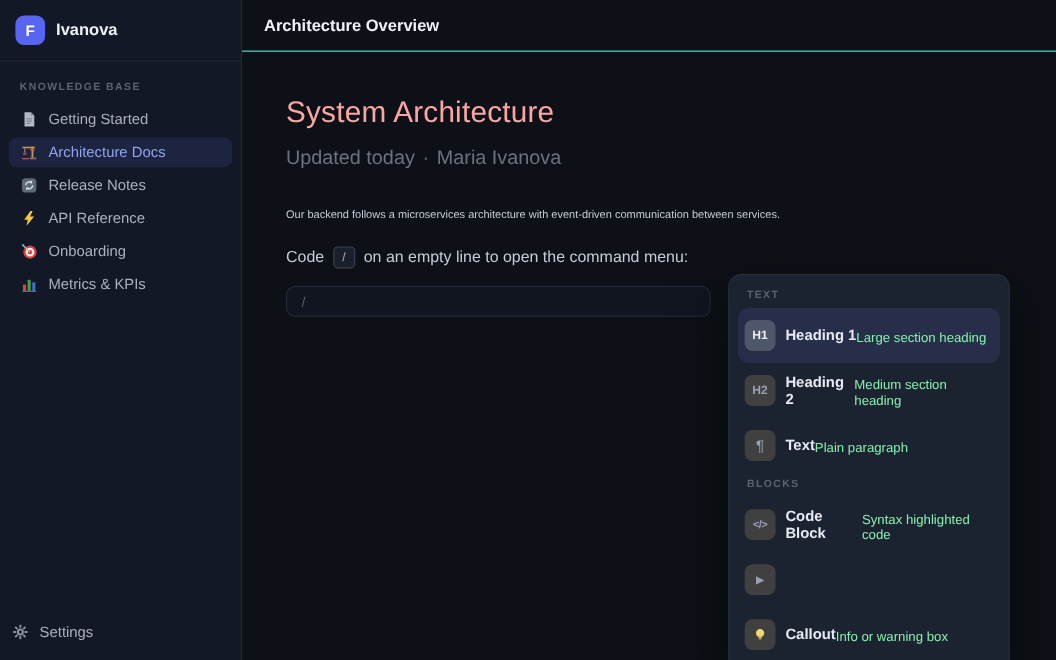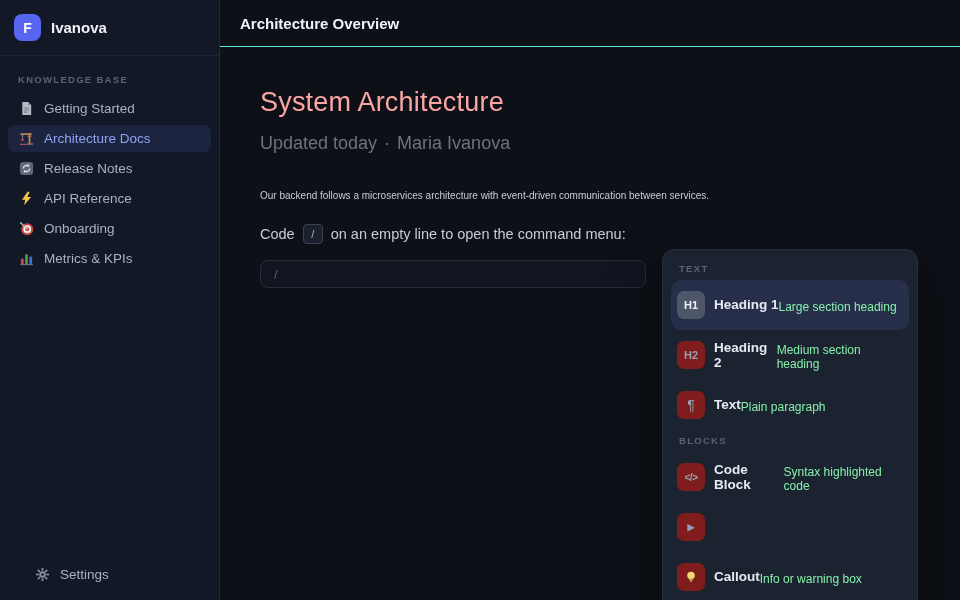--- a/index.html
+++ b/index.html
@@ -36,21 +36,21 @@
     color:#5b6475;
   }
   .side-nav { padding:0 8px; display:flex; flex-direction:column; gap:3px; }
   .side-item {
     display:flex; align-items:center; gap:10px;
     height:27px; padding:0 10px; border-radius:7px;
     font-size:13.5px; color:#a9b1c0; cursor:pointer;
   }
   .side-item.active { background:#1d2440; color:#8ea4f2; font-weight:500; }
   .side-icon { width:16px; height:16px; display:flex; align-items:center; justify-content:center; flex:0 0 16px; }
-  .side-footer { position:absolute; left:24px; right:8px; bottom:12px; }
+  .side-footer { position:absolute; left:0; right:8px; bottom:12px; }
 
   
   .content-col { flex:1; display:flex; flex-direction:column; height:600px; background:#0d1117; }
   .topbar {
     height:47px; flex:0 0 47px;
     display:flex; align-items:center;
     padding:0 20px;
     border-bottom:1px solid #5eead4;
   }
   .topbar-title { font-size:15px; font-weight:bold; color:#f0f3f8; }
@@ -87,21 +87,21 @@
     margin:5px 0 6px 8px;
     font-size:9.5px; font-weight:bold; letter-spacing:1.3px; color:#5a6274;
   }
   .cmd-item {
     display:flex; align-items:center; gap:9px;
     padding:7px 6px; border-radius:10px; height:50px; cursor:pointer;
   }
   .cmd-item.selected { background:#272e4a; }
   .chip {
     width:28px; height:28px; border-radius:7px; flex:0 0 28px;
-    background:#7f1d1d; color:#98a1b3;
+    background:#404040; color:#98a1b3;
     display:flex; align-items:center; justify-content:center;
     font-size:11px; font-weight:bold;
   }
   .chip.light { background:#4e5669; color:#edeff4; }
   .chip.pilcrow { font-size:14px; font-weight:normal; }
   .chip.code { font-size:10px; letter-spacing:-0.5px; }
   .chip.play { font-size:9px; }
   .cmd-texts { display:flex; flex-direction:row; }
   .cmd-title { font-size:13.5px; font-weight:600; color:#e7eaf1; }
   .cmd-sub { font-size:12px; color:#86efac; margin-top:3px; }

